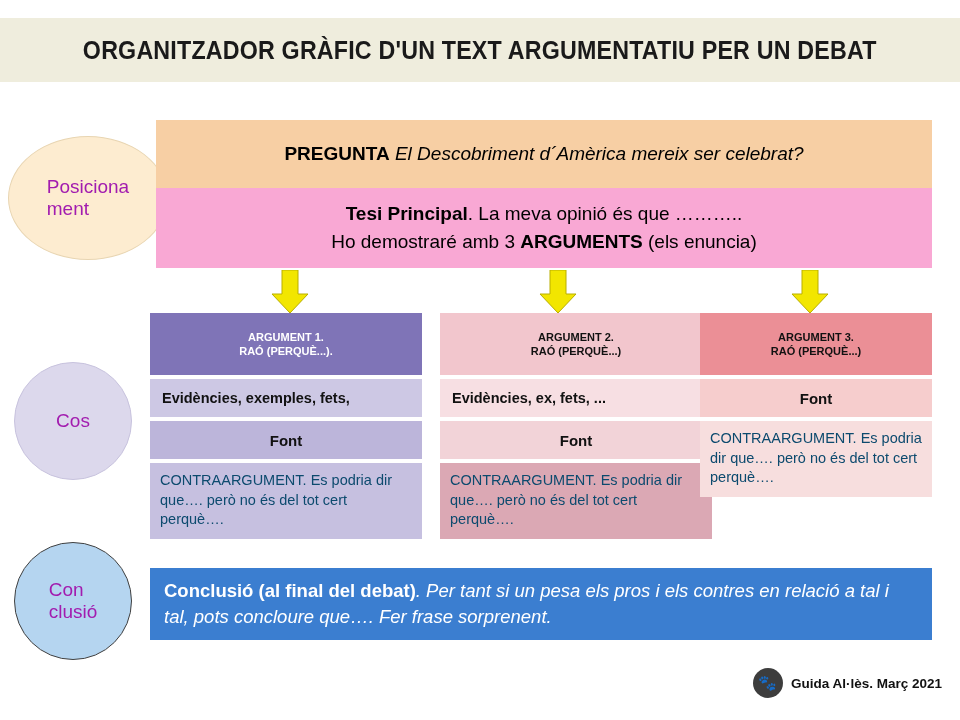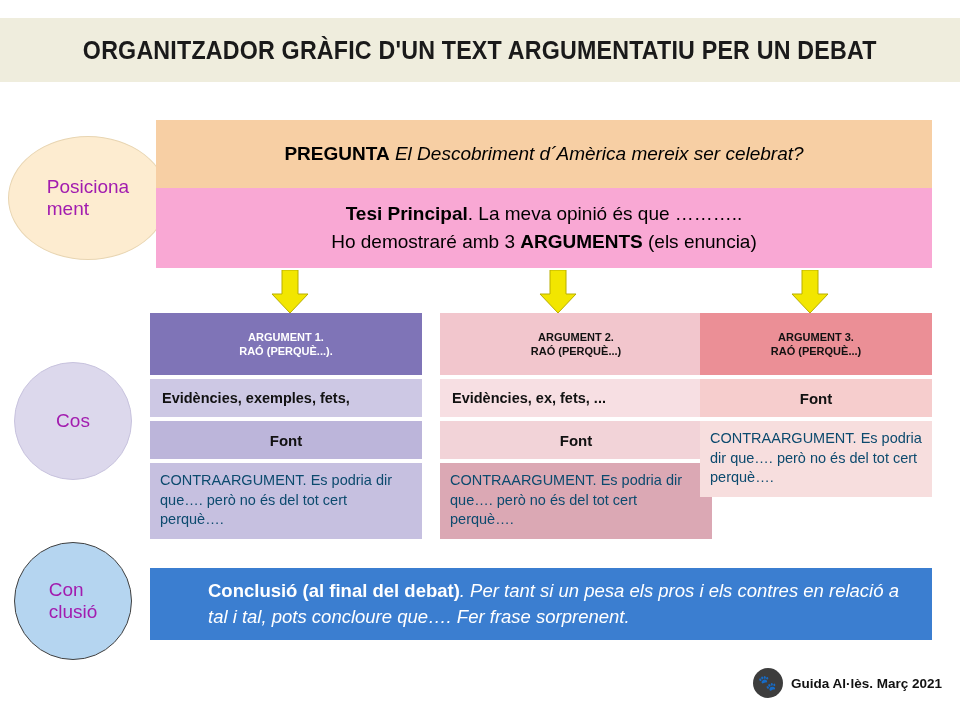--- a/index.html
+++ b/index.html
@@ -203,21 +203,20 @@
     background: #3b7ed0;
     display: flex;
     align-items: center;
     padding: 0 14px;
     box-sizing: border-box;
   }
   .conclusio-text {
     color: #ffffff;
     font-size: 18.5px;
     line-height: 1.4;
-    margin-left: 44px;
   }
   .conclusio-text b { font-weight: bold; }
   .conclusio-text i { font-style: italic; }
 
   
   .footer {
     position: absolute;
     right: 18px;
     top: 668px;
     display: flex;

